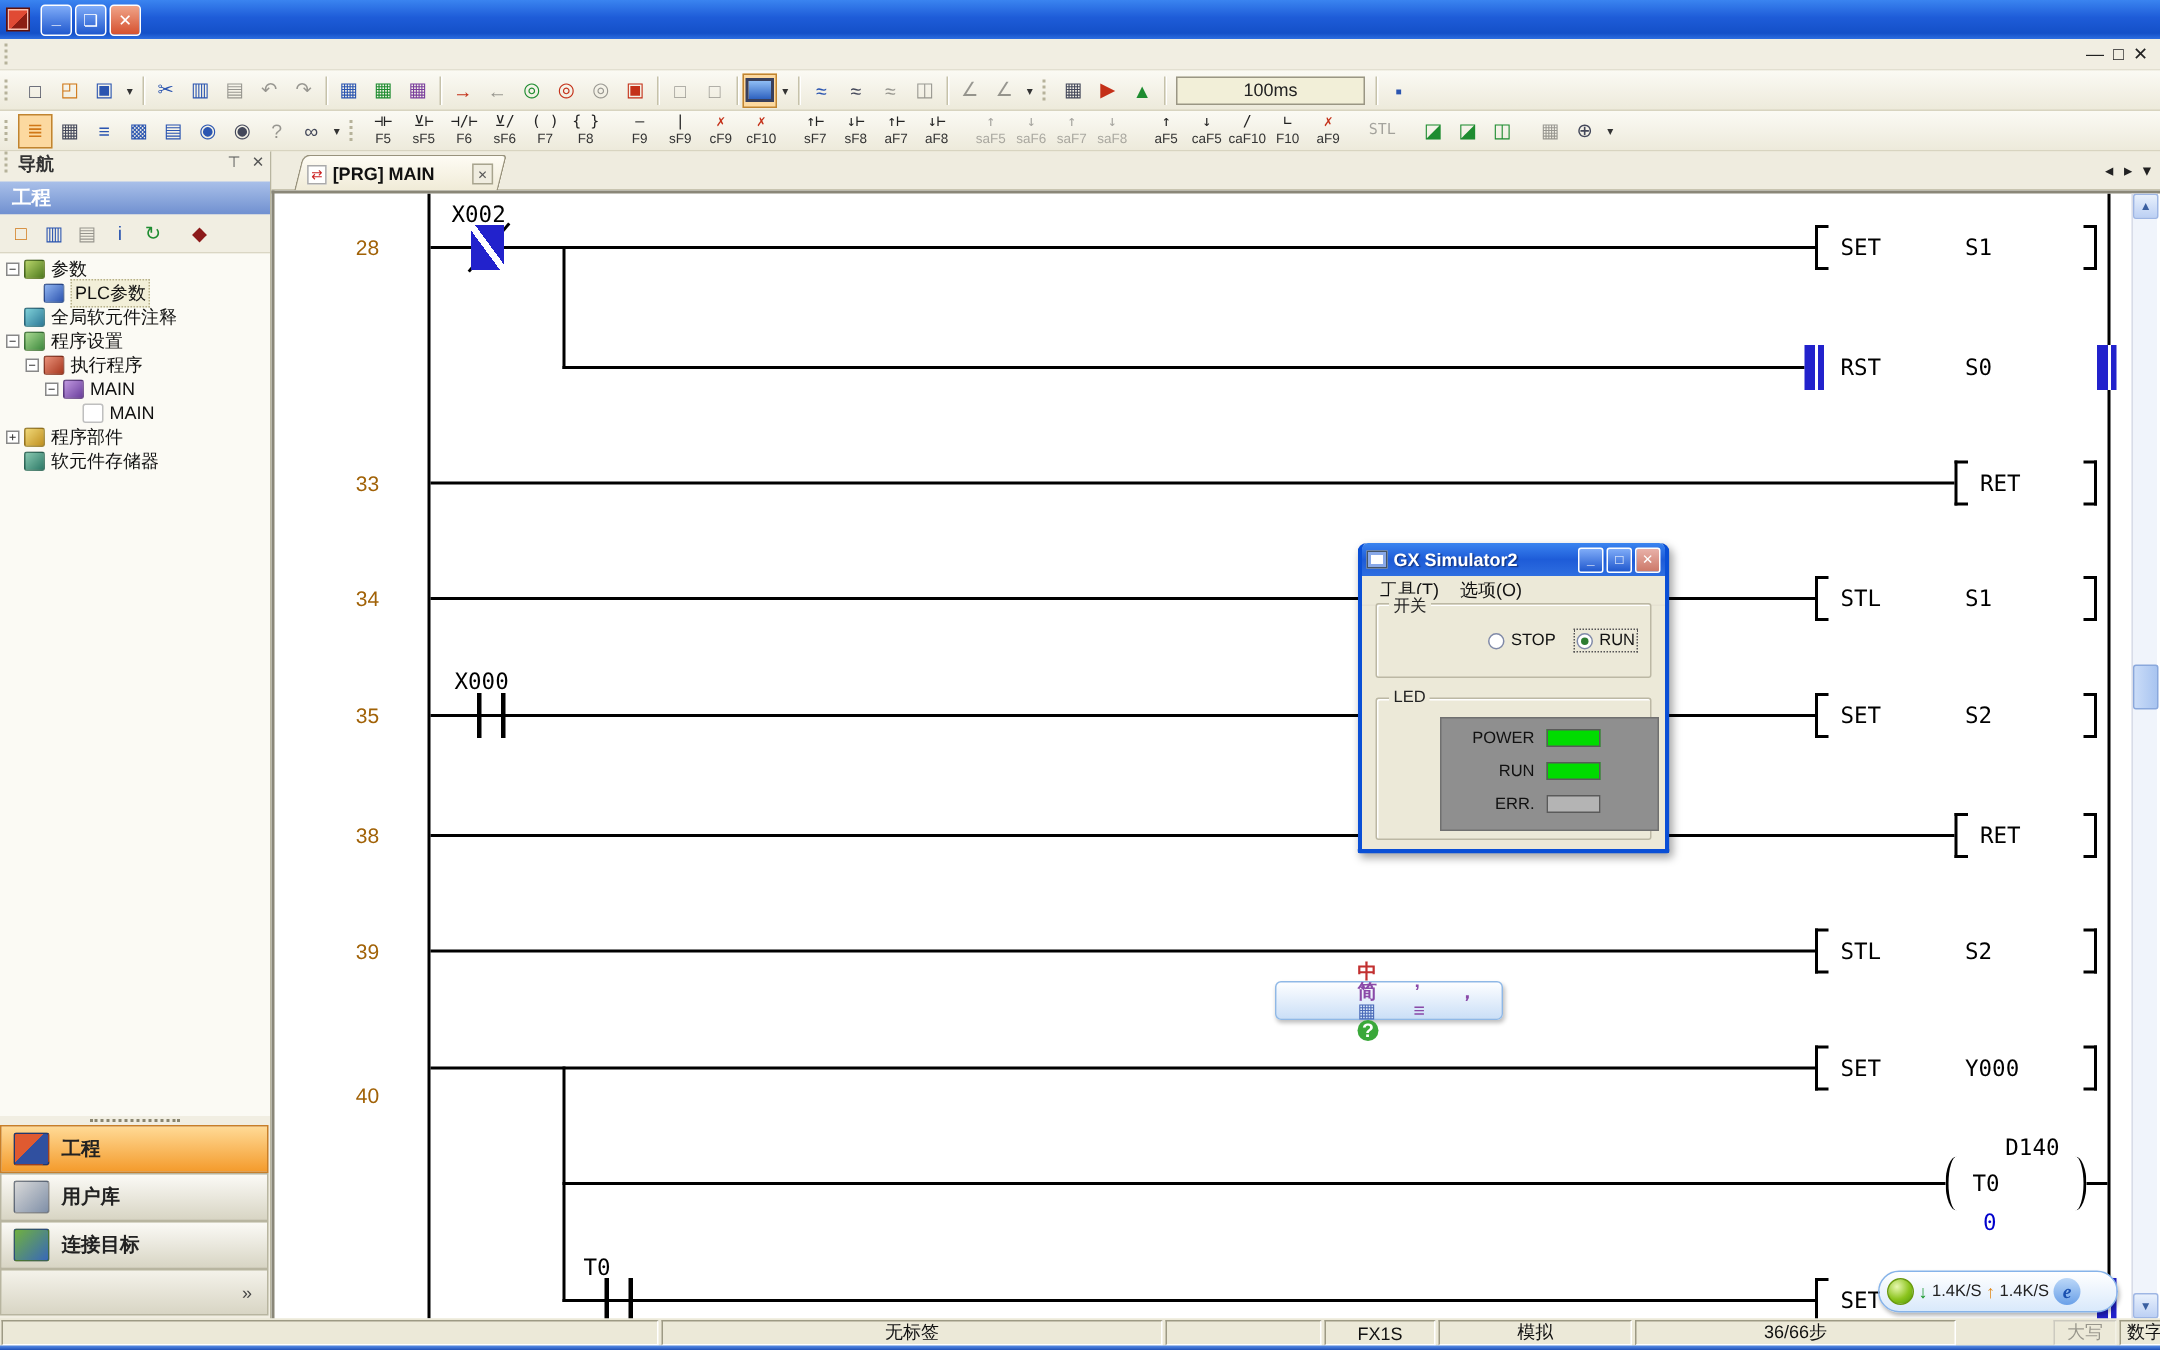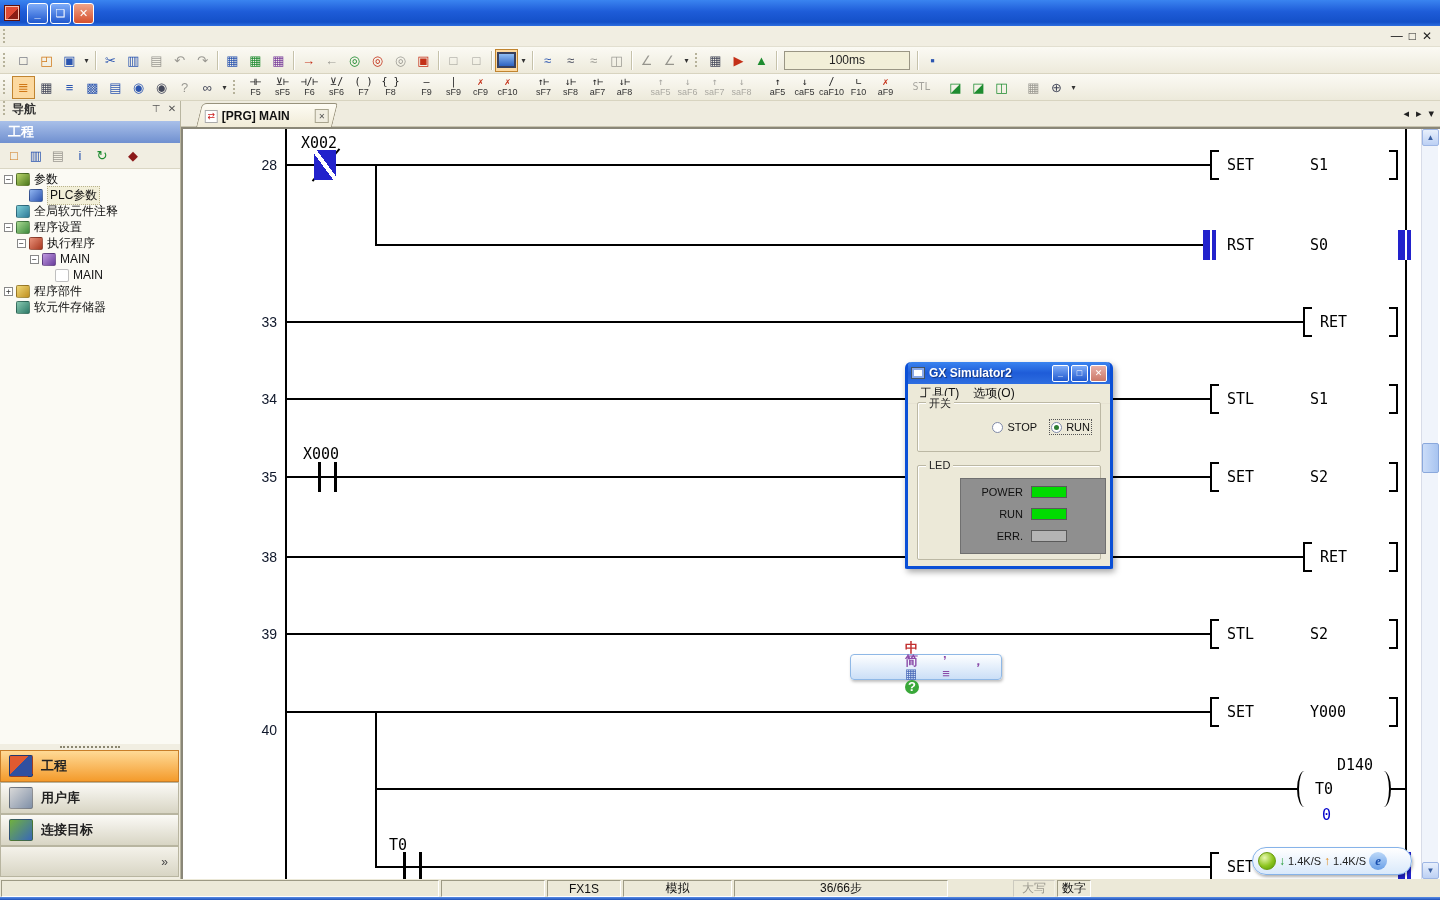--- a/index.html
+++ b/index.html
@@ -105,21 +105,21 @@
     display:flex;align-items:center;justify-content:center;flex:none;cursor:default;}
   .tabarrows{position:absolute;right:6px;top:6px;display:flex;gap:7px;font-size:11px;color:#222;}
   .editor{position:absolute;left:0;top:26px;width:1259px;height:752px;background:#fff;
     border-left:2px solid #8A8778;border-top:2px solid #8A8778;overflow:hidden;}
 
   
   .wire{position:absolute;height:2px;background:#000;}
   .vwire{position:absolute;width:2px;background:#000;}
   .rail{position:absolute;top:0;bottom:0;width:2px;background:#000;}
   .ltxt{position:absolute;font:15px/20px "DejaVu Sans Mono",monospace;color:#000;white-space:pre;}
-  .lnum{position:absolute;left:30px;width:64px;text-align:right;font:14px/18px "Liberation Sans",sans-serif;color:#0f172a;}
+  .lnum{position:absolute;left:30px;width:64px;text-align:center;font:14px/18px "Liberation Sans",sans-serif;color:#a16207;}
   .lb{position:absolute;width:9px;height:30px;border:2px solid #000;border-right:none;}
   .rb{position:absolute;width:9px;height:30px;border:2px solid #000;border-left:none;}
   .cbar{position:absolute;width:3px;height:30px;background:#000;}
   .ncslash{position:absolute;width:42px;height:2px;background:#000;transform:rotate(-50deg);}
   .ncbox{position:absolute;width:22px;height:30px;
     background:linear-gradient(to top right,#2222CC 44%,#fff 44%,#fff 56%,#2222CC 56%);}
   .bm{position:absolute;width:13px;height:30px;
     background:linear-gradient(90deg,#2222CC 0 7px,#fff 7px 9px,#2222CC 9px 13px);}
   .arcL{position:absolute;width:15px;height:36px;border-left:2px solid #000;border-radius:50%;}
   .arcR{position:absolute;width:15px;height:36px;border-right:2px solid #000;border-radius:50%;}
@@ -181,21 +181,21 @@
   .net .a{font-size:12px;font-weight:bold;}
   .net .v{font-size:11px;color:#222;}
   .adn{color:#1E9A30;} .aup{color:#E08818;}
   .ie{width:18px;height:18px;border-radius:50%;background:linear-gradient(#BCD8F8,#6AA0E8);flex:none;
     color:#1A50B0;font:italic bold 13px "Liberation Serif",serif;display:flex;align-items:center;justify-content:center;}
 
   
   .statusbar{position:absolute;left:0;top:879px;width:1440px;height:18px;background:#ECE9D8;display:flex;gap:2px;padding:1px 1px 0 1px;}
   .scell{border:1px solid;border-color:#9D9A84 #FFFFFF #FFFFFF #9D9A84;font-size:12px;color:#111;
     display:flex;align-items:center;justify-content:center;white-space:nowrap;overflow:hidden;}
-  .w1{width:438px;} .w2{width:334px;} .w3{width:104px;} .w4{width:74px;} .w5{width:109px;}
+  .w1{width:438px;} .w2{width:334px;} .w3{width:104px;} .w4{width:74px;} .w5{width:129px;}
   .w6{width:214px;} .w7{width:61px;margin-top:20px;} .w8{width:42px;} .w9{width:34px;}
   .taskstrip{position:absolute;left:0;top:897px;width:1440px;height:3px;background:linear-gradient(#5A8FE8,#1E50B8);}
 </style>
 </head>
 <body>
 
 <div class="screen">
 
   <div class="titlebar">
     <div class="appic"></div>
@@ -769,20 +769,21 @@
           <span class="ie">e</span>
         </div>
 
       </div>
     </div>
   </div>
 
   <div class="statusbar">
     <span style="display:flex;gap:2px">
         <span class="scell w1"></span>
+        <span class="scell w2">无标签</span>
         <span class="scell w3"></span>
         <span class="scell w4">FX1S</span>
         <span class="scell w5">模拟</span>
         <span class="scell w6">36/66步</span>
         <span class="scell w7">覆盖</span>
         <span class="scell w8 dis">大写</span>
         <span class="scell w9">数字</span>
       </span>
   </div>
   <div class="taskstrip"></div>

